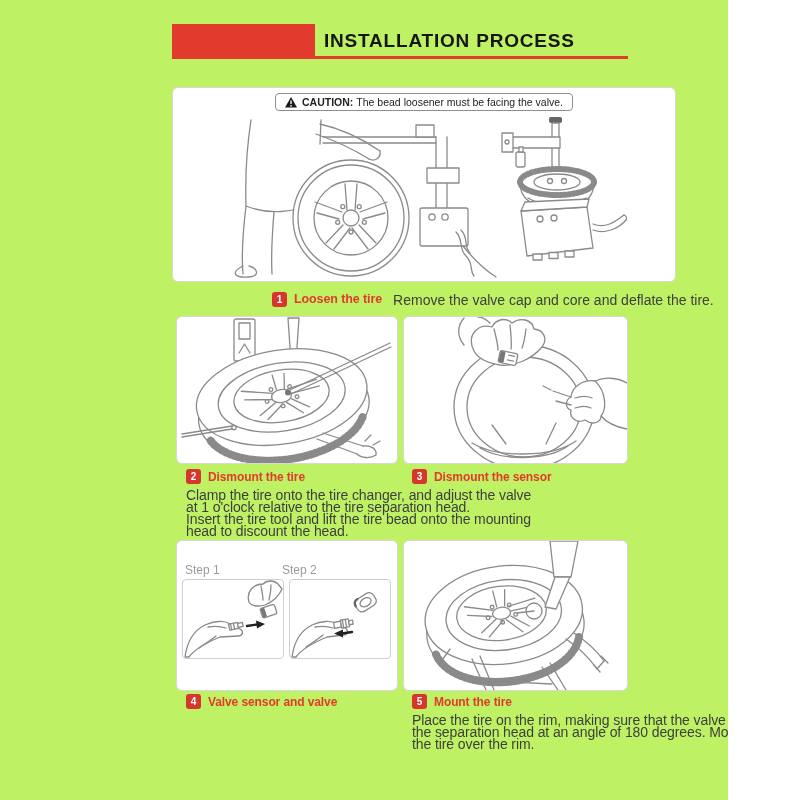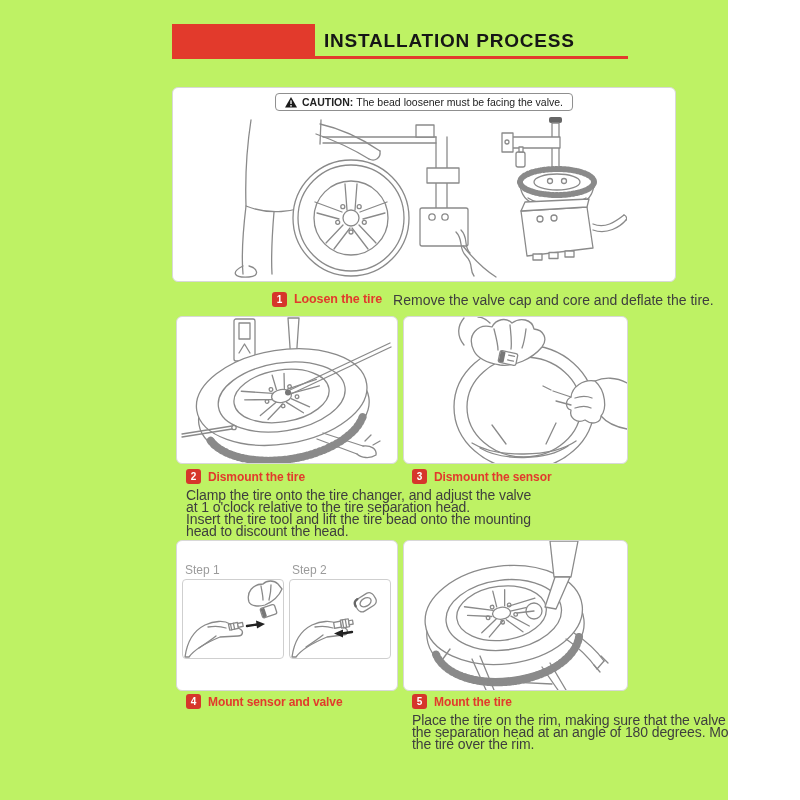--- a/index.html
+++ b/index.html
@@ -40,21 +40,21 @@
   #step1row .step-title{font-size:12.5px;}
   .step-block{position:absolute;}
   #blk2{left:14px;top:469px;width:224px;}
   #blk3{left:240px;top:469px;width:216px;}
   #blk4{left:14px;top:694px;width:224px;}
   #blk5{left:240px;top:694px;width:216px;}
 
   
   .substep-label{position:absolute;font-size:12px;color:#9b9b9b;}
   .subbox{position:absolute;border:1px solid #cfcfcf;border-radius:4px;background:#fff;overflow:hidden;}
-  #sublbl1{left:8px;top:22px;} #sublbl2{left:115px;top:22px;}
+  #sublbl1{left:8px;top:22px;} #sublbl2{left:105px;top:22px;}
   #subbox1{left:5px;top:38px;width:100px;height:78px;}
   #subbox2{left:112px;top:38px;width:100px;height:78px;}
 
   .sketch{stroke:#8a8a8a;fill:none;stroke-width:1.3;stroke-linecap:round;stroke-linejoin:round;}
 </style>
 </head>
 <body>
 
 <div class="page">
   <div class="doc">
@@ -300,21 +300,21 @@
           <path d="M68,118 L82,149 M76,115 L90,149 M138,126 L154,149 M146,122 L162,149"></path>
           <path d="M84,140 L148,143"></path>
           <path d="M46,108 L36,122"></path>
         </g>
       </svg>
     </div>
 
     <div class="step-block" id="blk4">
       <div class="step-cap">
         <div class="badge">4</div>
-        <div class="step-title">Mount sensor and valve</div>
+        <div class="step-title">Valve sensor and valve</div>
       </div>
     </div>
 
     <div class="step-block" id="blk5">
       <div class="step-cap">
         <div class="badge">5</div>
         <div class="step-title">Mount the tire</div>
       </div>
       <div class="step-desc">Place the tire on the rim, making sure that the valve faces
 the separation head at an angle of 180 degrees. Mount

